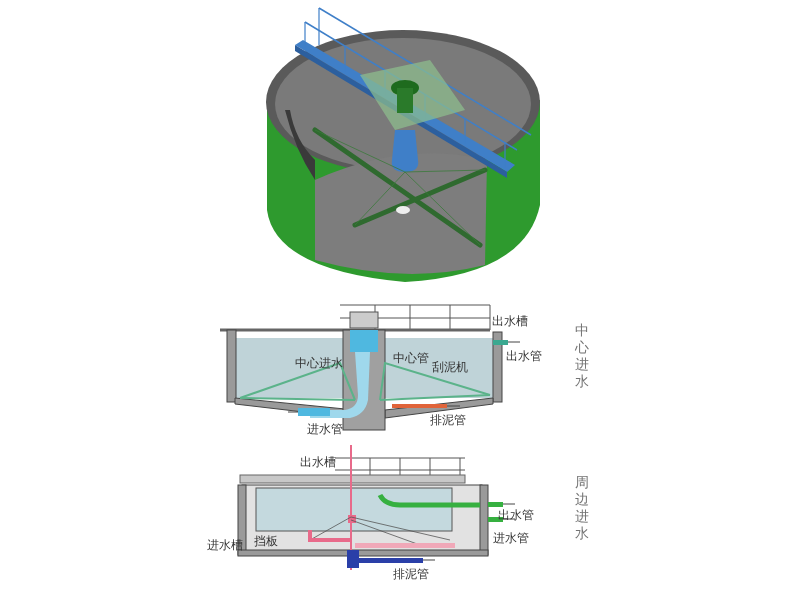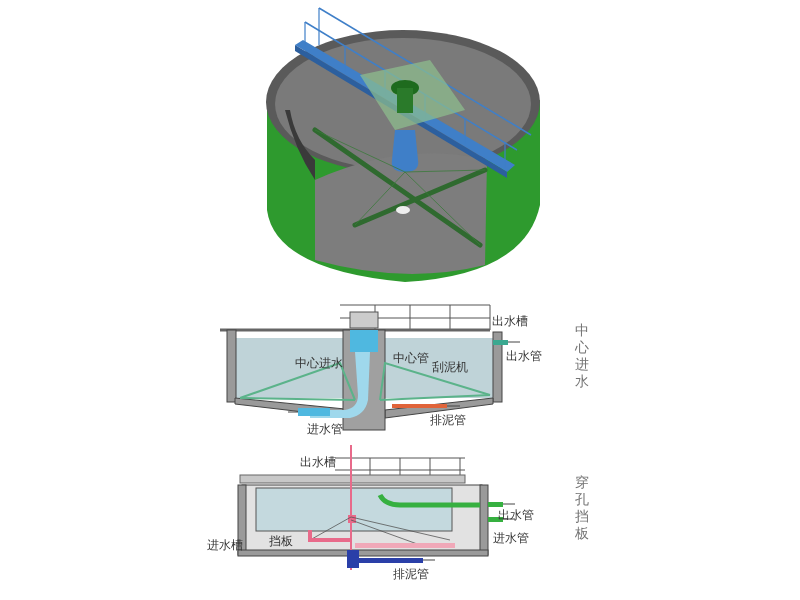--- a/index.html
+++ b/index.html
@@ -149,18 +149,18 @@
     <g stroke="#444">
         <line x1="313" y1="59" x2="325" y2="59"></line>
         <line x1="313" y1="74" x2="325" y2="74"></line>
         <line x1="233" y1="115" x2="245" y2="115"></line>
       </g>
   </svg>
   <span class="lbl" style="left:110px;top:11px;">出水槽</span>
   <span class="lbl" style="left:17px;top:50px;margin-top:44px;">进水槽</span>
   <span class="lbl" style="left:308px;top:64px;">出水管</span>
   <span class="lbl" style="left:303px;top:87px;">进水管</span>
-  <span class="lbl" style="left:79px;top:90px;">挡板</span>
+  <span class="lbl" style="left:64px;top:90px;">挡板</span>
   <span class="lbl" style="left:203px;top:123px;">排泥管</span>
 </div>
 
 <div class="vlabel" style="left:574px;top:322px;">中心进水</div>
-<div class="vlabel" style="left:574px;top:474px;">穿孔挡板</div>
+<div class="vlabel" style="left:574px;top:474px;">周边进水</div>
 
 </body></html>

